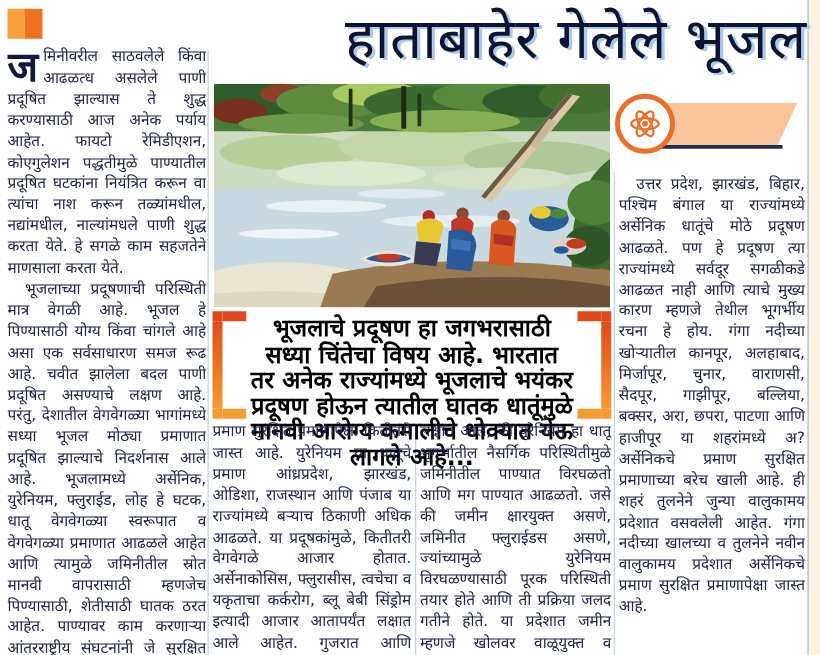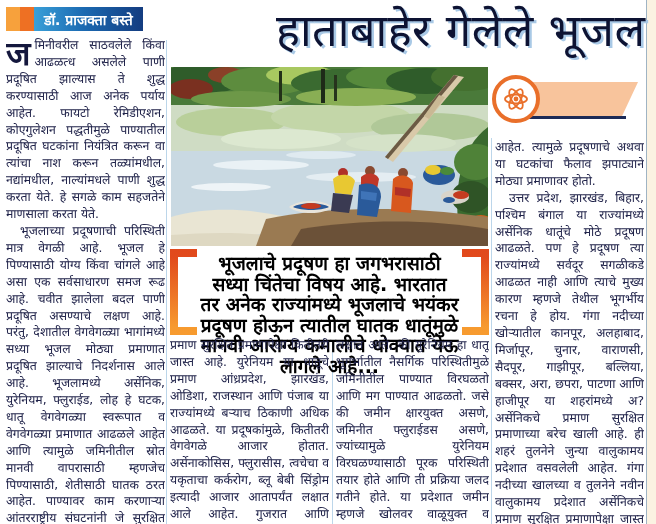--- a/index.html
+++ b/index.html
@@ -88,21 +88,20 @@
 
   <div class="vrule vrule-left"></div>
   <div class="vrule vrule-mid"></div>
   <div class="vrule vrule-right"></div>
   <div class="vrule vrule-edge"></div>
   <div class="edge-strip"></div>
 
   <div class="author-badge">
     <div class="ab-block1" style="background:#f7a13c;"></div>
     <div class="ab-block2" style="background:#ee7023;"></div>
-    <div class="ab-bar" style="background:linear-gradient(90deg,#3aa0d8 0%,#1b6ab2 45%,#143c80 100%);">डॉ. प्राजक्ता बस्ते</div>
   </div>
 
   <h1 class="headline">हाताबाहेर गेलेले भूजल प्रदूषण</h1>
 
   <div class="col-left bodytext">
     <p class="noindent"><span class="dropcap">ज</span><span>मिनीवरील साठवलेले किंवा आढळत्ध असलेले पाणी प्रदूषित झाल्यास ते शुद्ध करण्यासाठी आज अनेक पर्याय आहेत. फायटो रेमिडीएशन, कोएगुलेशन पद्धतीमुळे पाण्यातील प्रदूषित घटकांना नियंत्रित करून वा त्यांचा नाश करून तळ्यांमधील, नद्यांमधील, नाल्यांमधले पाणी शुद्ध करता येते. हे सगळे काम सहजतेने माणसाला करता येते.</span></p>
     <p>भूजलाच्या प्रदूषणाची परिस्थिती मात्र वेगळी आहे. भूजल हे पिण्यासाठी योग्य किंवा चांगले आहे असा एक सर्वसाधारण समज रूढ आहे. चवीत झालेला बदल पाणी प्रदूषित असण्याचे लक्षण आहे. परंतु, देशातील वेगवेगळ्या भागांमध्ये सध्या भूजल मोठ्या प्रमाणात प्रदूषित झाल्याचे निदर्शनास आले आहे. भूजलामध्ये अर्सेनिक, युरेनियम, फ्लुराईड, लोह हे घटक, धातू वेगवेगळ्या स्वरूपात व वेगवेगळ्या प्रमाणात आढळले आहेत आणि त्यामुळे जमिनीतील स्रोत मानवी वापरासाठी म्हणजेच पिण्यासाठी, शेतीसाठी घातक ठरत आहेत. पाण्यावर काम करणाऱ्या आंतरराष्ट्रीय संघटनांनी जे सुरक्षित प्रमाण या तीन घटकांचे सांगितले, त्यापेक्षा हे प्रमाण बरेच जास्त आढळले आहे.</p>
 
   </div>
 
@@ -200,18 +199,17 @@
       <g stroke="#e96f2a" stroke-width="1.8" fill="none">
         <ellipse cx="14" cy="14" rx="11" ry="4.5"></ellipse>
         <ellipse cx="14" cy="14" rx="11" ry="4.5" transform="rotate(60 14 14)"></ellipse>
         <ellipse cx="14" cy="14" rx="11" ry="4.5" transform="rotate(-60 14 14)"></ellipse>
       </g>
       <circle cx="14" cy="14" r="2.4" fill="#e96f2a"></circle>
     </svg>
   </div>
 
   <div class="col-right bodytext">
-    <p class="noindent">आहेत. त्यामुळे प्रदूषणाचे अथवा या घटकांचा फैलाव झपाट्याने मोठ्या प्रमाणावर होतो.</p>
     <p>उत्तर प्रदेश, झारखंड, बिहार, पश्चिम बंगाल या राज्यांमध्ये अर्सेनिक धातूंचे मोठे प्रदूषण आढळते. पण हे प्रदूषण त्या राज्यांमध्ये सर्वदूर सगळीकडे आढळत नाही आणि त्याचे मुख्य कारण म्हणजे तेथील भूगर्भीय रचना हे होय. गंगा नदीच्या खोऱ्यातील कानपूर, अलहाबाद, मिर्जापूर, चुनार, वाराणसी, सैदपूर, गाझीपूर, बल्लिया, बक्सर, अरा, छपरा, पाटणा आणि हाजीपूर या शहरांमध्ये अ?अर्सेनिकचे प्रमाण सुरक्षित प्रमाणाच्या बरेच खाली आहे. ही शहरं तुलनेने जुन्या वालुकामय प्रदेशात वसवलेली आहेत. गंगा नदीच्या खालच्या व तुलनेने नवीन वालुकामय प्रदेशात अर्सेनिकचे प्रमाण सुरक्षित प्रमाणापेक्षा जास्त आहे.</p>
 
   </div>
 
 </div>
 
 </body></html>

